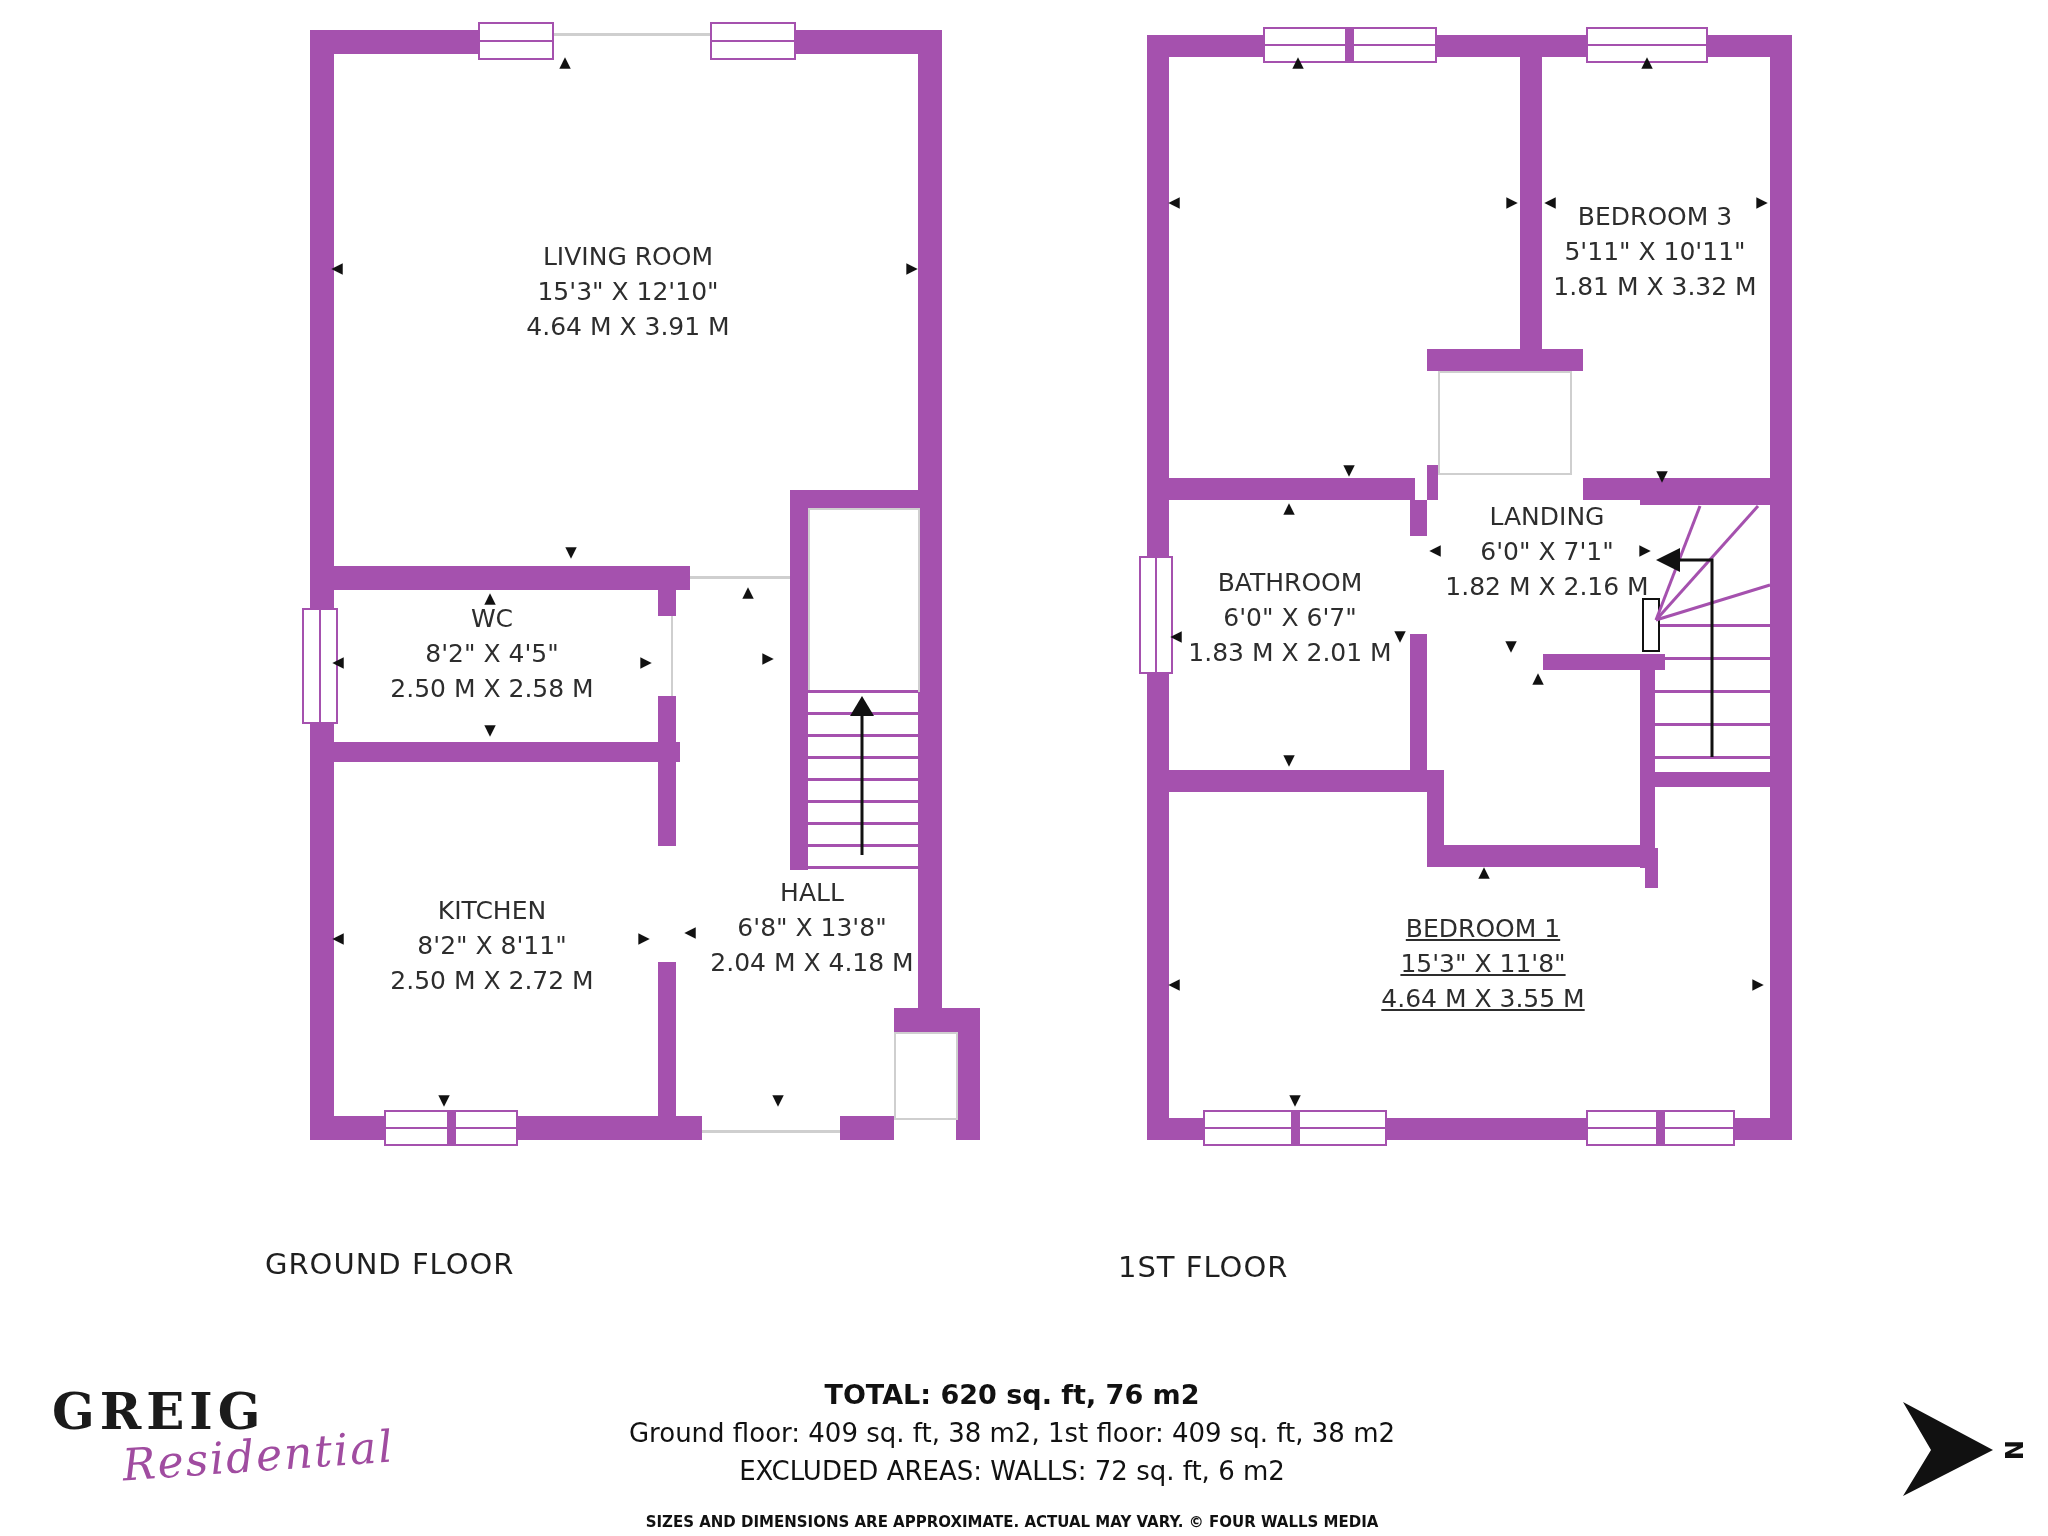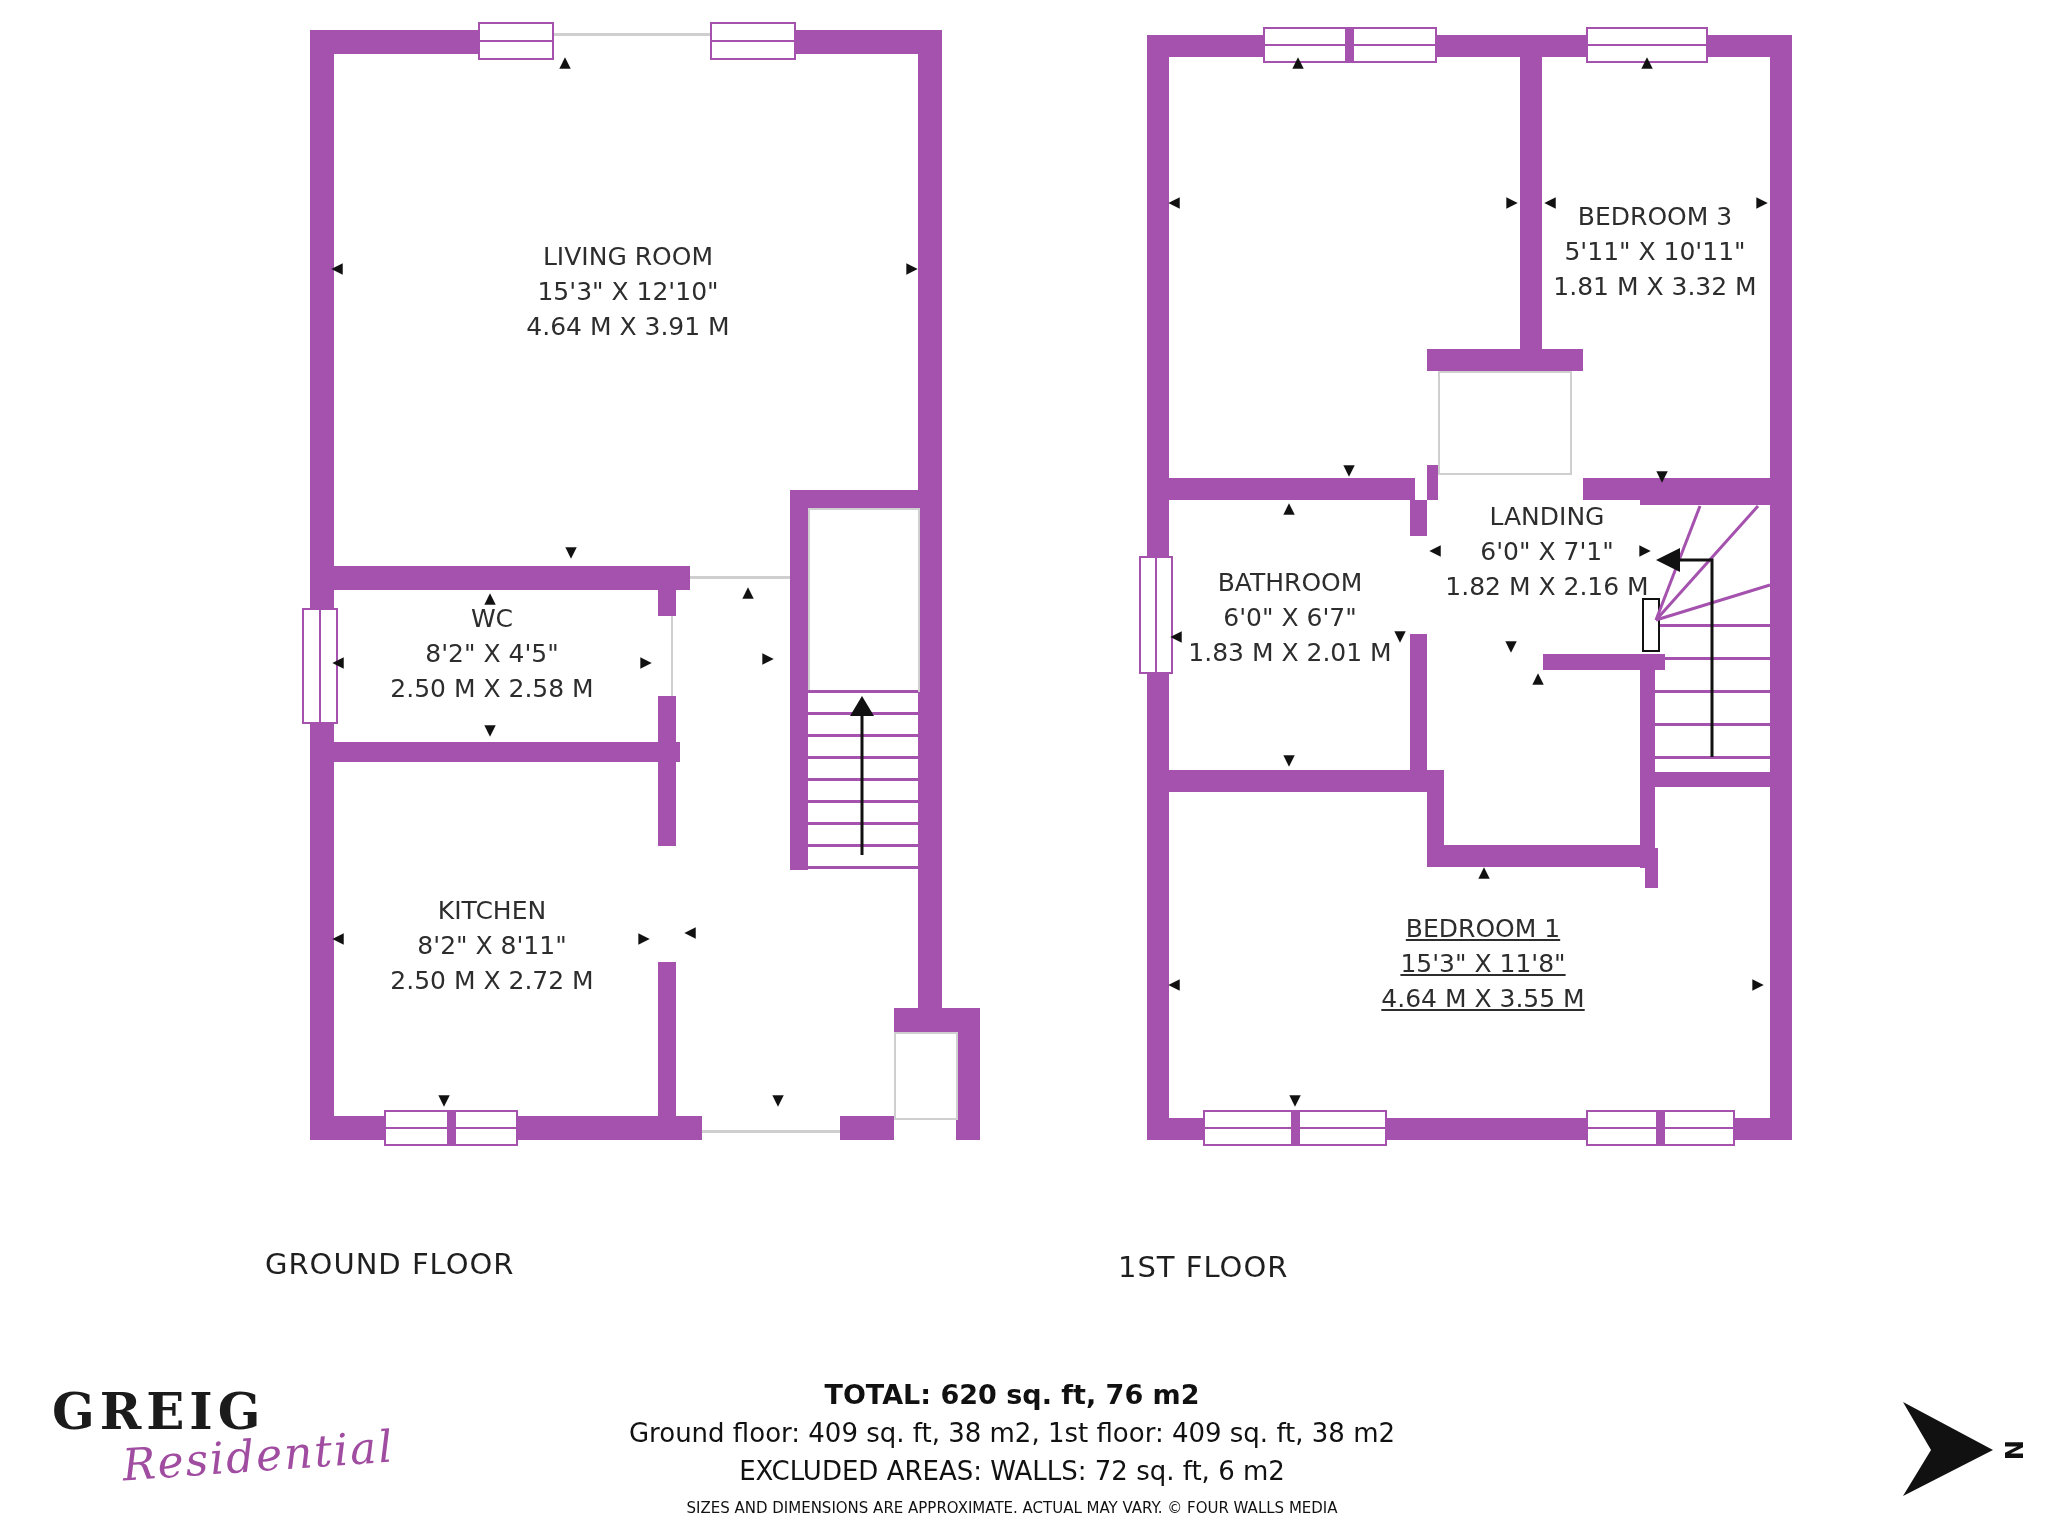--- a/index.html
+++ b/index.html
@@ -14,21 +14,21 @@
   .win .mull-v{position:absolute;top:-2px;bottom:-2px;width:9px;background:var(--wall);}
   .tread{position:absolute;background:var(--wall);}
   .tri{position:absolute;font-size:15px;line-height:15px;color:#111;transform:translate(-50%,-50%);}
   .rlabel{position:absolute;transform:translateX(-50%);text-align:center;white-space:nowrap;}
   .rname{font-size:25px;line-height:34px;color:#2d2d2d;}
   .rdim{font-size:25px;line-height:35px;color:#2d2d2d;}
   .floor-label{position:absolute;font-size:29px;color:#1f1f1f;letter-spacing:1px;}
   .summary{position:absolute;left:1012px;transform:translateX(-50%);text-align:center;white-space:nowrap;color:#111;}
   .sum-bold{font-size:27px;font-weight:bold;line-height:38px;}
   .sum-line{font-size:26px;line-height:38px;}
-  .sum-small{font-size:15px;font-weight:normal;line-height:20px;margin-top:8px;}
+  .sum-small{font-size:15px;font-weight:bold;line-height:20px;margin-top:22px;}
   #logo{position:absolute;left:52px;top:1382px;width:360px;height:140px;}
   #logo .l1{font-family:"DejaVu Serif","Liberation Serif",serif;font-weight:bold;font-size:50px;
             letter-spacing:5px;color:#1b1b1b;}
   #logo .l2{position:absolute;left:70px;top:48px;font-family:"DejaVu Serif","Liberation Serif",serif;
             font-style:italic;font-size:44px;color:var(--logo);transform:rotate(-4deg);letter-spacing:2px;}
   #north{position:absolute;left:1895px;top:1392px;width:150px;height:120px;}
   #north .n{position:absolute;left:108px;top:44px;font-size:24px;font-weight:bold;color:#111;transform:rotate(90deg);}
   svg.overlay{position:absolute;left:0;top:0;pointer-events:none;}
 </style>
 </head>
@@ -205,20 +205,25 @@
   <div class="rlabel" style="left:492px;top:602px;">
     <div class="rname">WC</div>
     <div class="rdim">8'2" X 4'5"</div>
     <div class="rdim">2.50 M X 2.58 M</div>
   </div>
   <div class="rlabel" style="left:492px;top:894px;">
     <div class="rname">KITCHEN</div>
     <div class="rdim">8'2" X 8'11"</div>
     <div class="rdim">2.50 M X 2.72 M</div>
   </div>
+  <div class="rlabel" style="left:812px;top:876px;">
+    <div class="rname">HALL</div>
+    <div class="rdim">6'8" X 13'8"</div>
+    <div class="rdim">2.04 M X 4.18 M</div>
+  </div>
   <div class="rlabel" style="left:1655px;top:200px;">
     <div class="rname">BEDROOM 3</div>
     <div class="rdim">5'11" X 10'11"</div>
     <div class="rdim">1.81 M X 3.32 M</div>
   </div>
   <div class="rlabel" style="left:1290px;top:566px;">
     <div class="rname">BATHROOM</div>
     <div class="rdim">6'0" X 6'7"</div>
     <div class="rdim">1.83 M X 2.01 M</div>
   </div>

